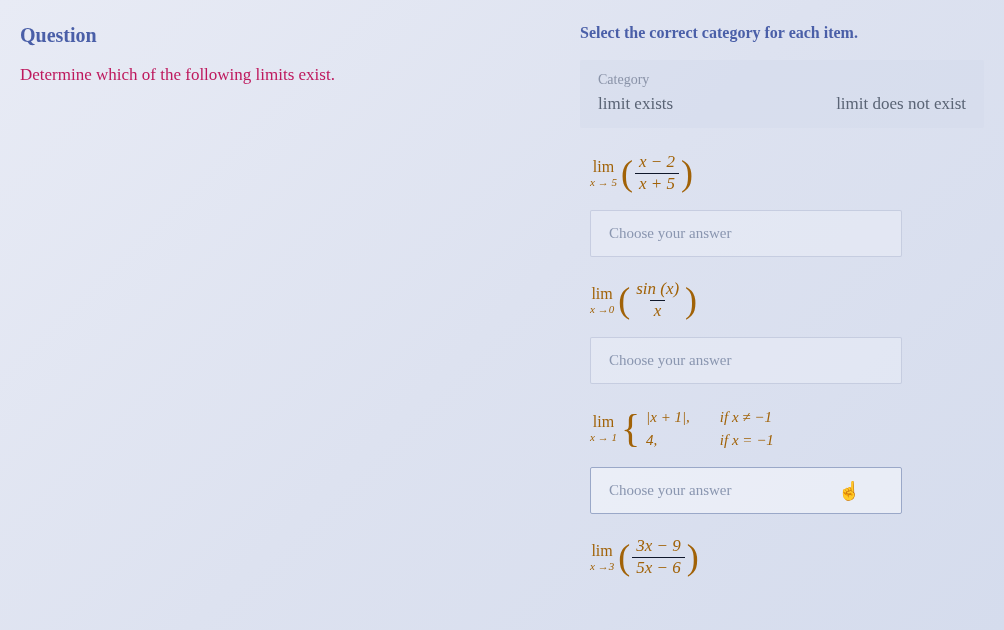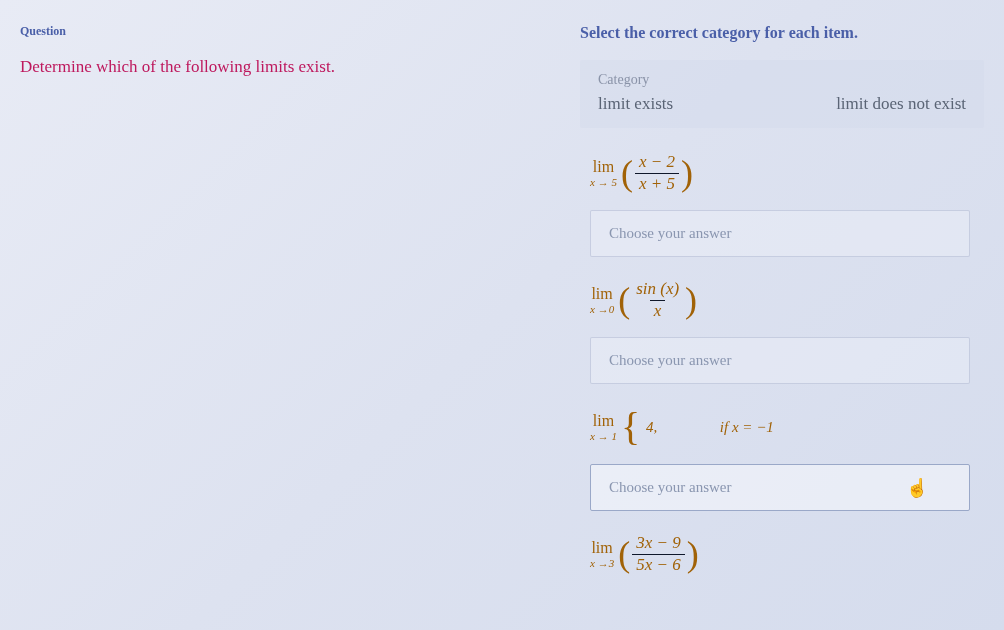--- a/index.html
+++ b/index.html
@@ -23,21 +23,21 @@
     }
     .left-col {
       flex: 0 0 520px;
     }
     .right-col {
       flex: 1;
     }
     .section-heading {
       color: #4a5fa8;
       font-weight: bold;
-      font-size: 12px;
+      font-size: 20px;
       margin-bottom: 18px;
     }
     .question-text {
       color: #be185d;
       font-size: 17px;
       margin-top: 4px;
     }
     .instruction {
       color: #4a5fa8;
       font-weight: bold;
@@ -135,21 +135,21 @@
       font-style: italic;
     }
     .answer-select {
       border: 1px solid rgba(170, 180, 205, 0.5);
       background: rgba(240, 243, 250, 0.4);
       border-radius: 2px;
       padding: 14px 18px;
       color: #8a96b0;
       font-size: 15px;
       margin-bottom: 22px;
-      width: 380px;
+      width: 312px;
       cursor: pointer;
       position: relative;
     }
     .answer-select.hover {
       border-color: #9aa8c8;
       background: rgba(245, 247, 252, 0.6);
     }
     .cursor-hand {
       position: absolute;
       right: 40px;
@@ -218,20 +218,24 @@
     <div class="limit-item">
       <div class="math-expr">
         <span class="lim-block">
           <span class="lim-top">lim</span>
           <span class="lim-bottom ital">x → 1</span>
         </span>
         <span class="piecewise">
           <span class="brace">{</span>
           <span class="piece-rows">
             <span class="piece-row">
+              <span class="piece-val">|x + 1|,</span>
+              <span class="piece-cond">if x ≠ −1</span>
+            </span>
+            <span class="piece-row">
               <span class="piece-val">4,</span>
               <span class="piece-cond">if x = −1</span>
             </span>
           </span>
         </span>
       </div>
       <div class="answer-select hover">
         <span>Choose your answer</span>
         <span class="cursor-hand">☝</span>
       </div>

